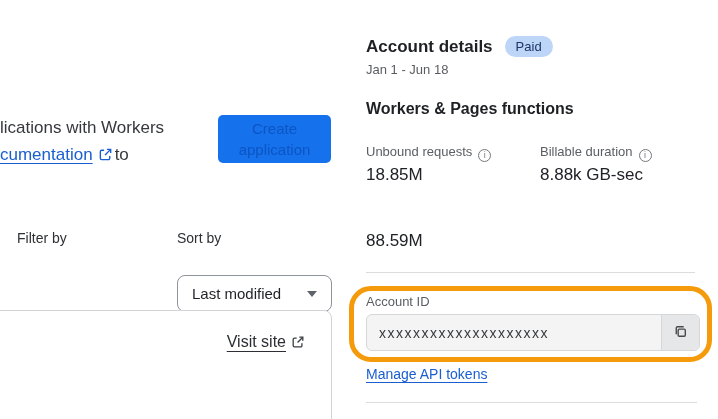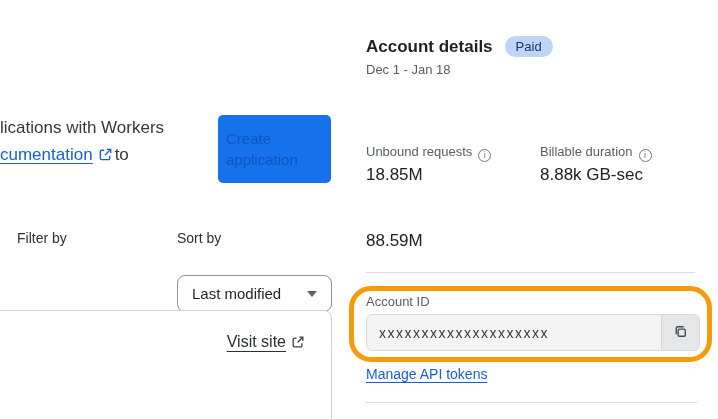--- a/index.html
+++ b/index.html
@@ -27,32 +27,32 @@
     text-underline-offset: 3px;
   }
   .ext-icon {
     display: inline-block;
     vertical-align: -2px;
     margin: 0 2px 0 5px;
   }
   .create-btn {
     position: absolute;
     left: 218px; top: 115px;
-    width: 113px; height: 68px;
+    width: 113px; height: 48px;
     border: none;
     border-radius: 5px;
     background: #1671ec;
     color: #0c55c4;
     font-family: "Liberation Sans", sans-serif;
     font-size: 15px;
     line-height: 21px;
     display: flex;
     align-items: center;
     justify-content: center;
-    text-align: left;
+    text-align: center;
     cursor: pointer;
     padding: 0 8px;
   }
   .field-label {
     position: absolute;
     top: 230px;
     font-size: 14px;
     color: #2e3034;
   }
   .dropdown {
@@ -248,21 +248,22 @@
             <path d="M6.5 3.5H4A1.5 1.5 0 0 0 2.5 5v7A1.5 1.5 0 0 0 4 13.5h7a1.5 1.5 0 0 0 1.5-1.5V9.5"></path>
             <path d="M9.5 2.5H13.5V6.5"></path>
             <path d="M13.2 2.8L7.5 8.5"></path>
           </svg></span></a>
   </div>
 
   <div class="acct-title-row">
     <span class="acct-title">Account details</span>
     <span class="badge">Paid</span>
   </div>
-  <div class="date-range">Dec 1 - Jan 18</div>
+  <div class="date-range">Jan 1 - Jun 18</div>
+  <div class="section-title">Workers &amp; Pages functions</div>
 
   <div class="stat-label" style="left:366px; top:144px;"><span>Unbound requests</span><span class="info-icon"></span></div>
   <div class="stat-value" style="left:366px; top:165px;">18.85M</div>
 
   <div class="stat-label" style="left:540px; top:144px;"><span>Billable duration</span><span class="info-icon"></span></div>
   <div class="stat-value" style="left:540px; top:165px;">8.88k GB-sec</div>
 
   <div class="stat-value" style="left:366px; top:231px;">88.59M</div>
 
   <div class="divider" style="top:272px; width:329px;"></div>

